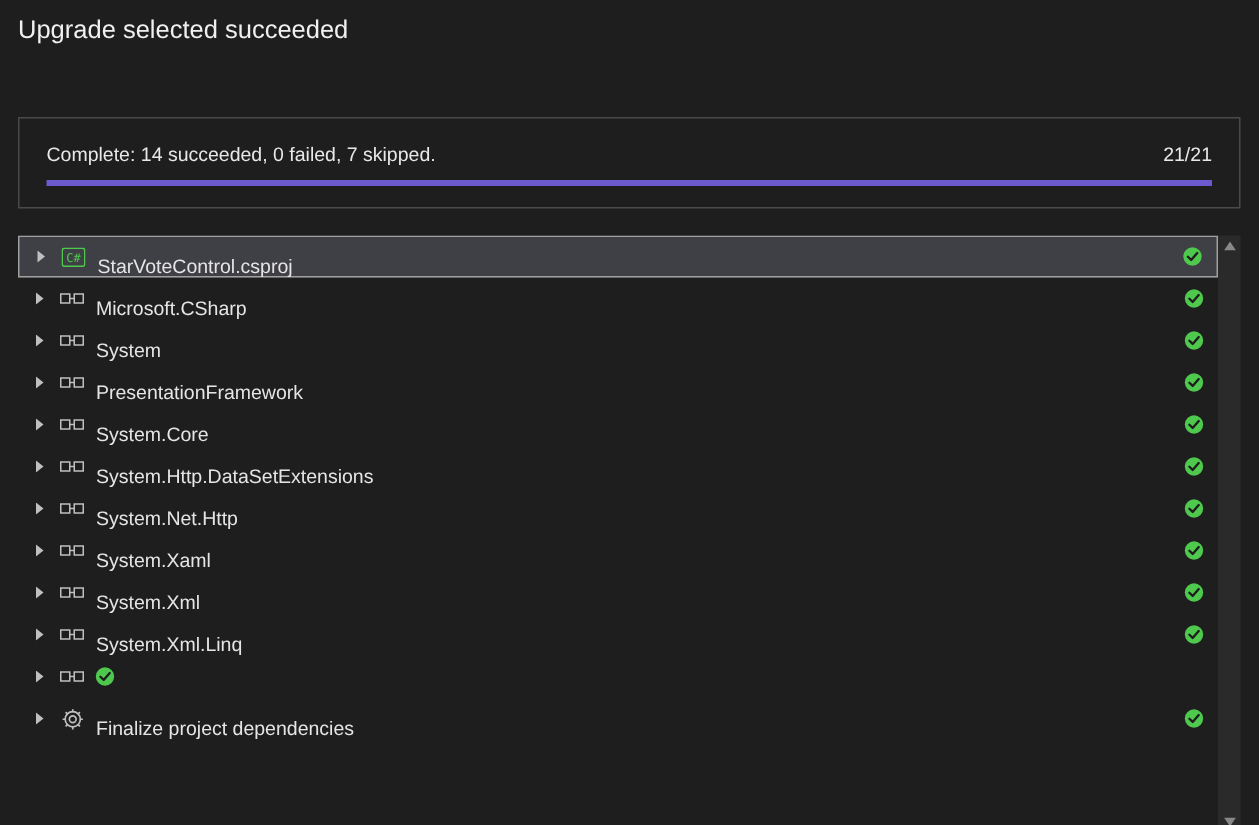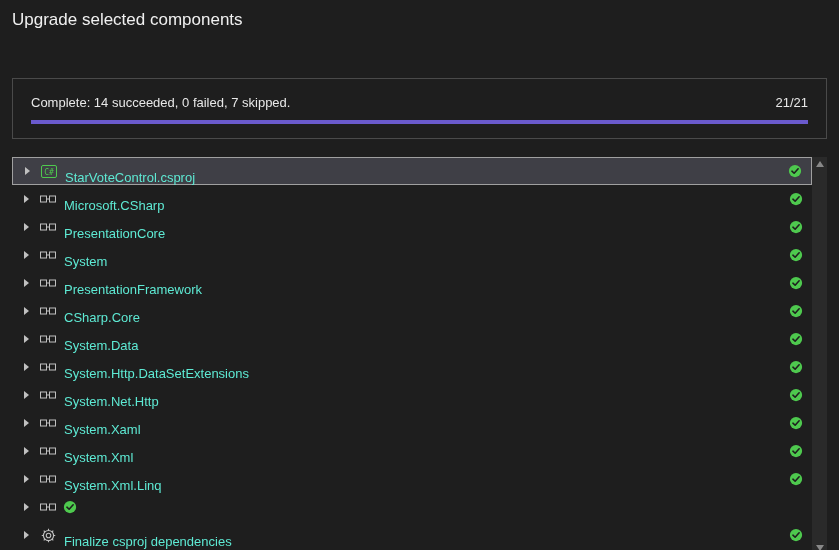--- a/index.html
+++ b/index.html
@@ -78,21 +78,21 @@
     width: 16px;
     height: 16px;
     display: flex;
     align-items: center;
     justify-content: center;
     flex-shrink: 0;
     margin-left: 2px;
   }
   .label {
     flex: 1;
-    color: #5eead4;
+    color: #e5e5e5;
     white-space: nowrap;
     overflow: hidden;
     text-overflow: ellipsis;
     padding-left: 2px;
     margin-top: 12px;
   }
   .status-icon {
     width: 16px;
     height: 16px;
     flex-shrink: 0;
@@ -113,21 +113,21 @@
     align-items: center;
     justify-content: center;
     color: #888;
   }
   .scroll-arrow.up { top: 0; }
   .scroll-arrow.down { bottom: 0; }
 </style>
 </head>
 <body>
 
-<div class="title">Upgrade selected components</div>
+<div class="title">Upgrade selected succeeded</div>
 
 <div class="status-box">
   <div class="status-row">
     <span class="status-text">Complete: 14 succeeded, 0 failed, 7 skipped.</span>
     <span class="count-text">21/21</span>
   </div>
   <div class="progress-track">
     <div class="progress-fill"></div>
   </div>
 </div>
@@ -181,41 +181,20 @@
             <path d="M1 0 L6 4 L1 8 Z" fill="#c0c0c0"></path>
           </svg>
         </span>
         <span class="type-icon">
           <svg width="16" height="12" viewBox="0 0 16 12">
             <rect x="0.5" y="3" width="6" height="6" fill="none" stroke="#c0c0c0" stroke-width="1"></rect>
             <rect x="9.5" y="3" width="6" height="6" fill="none" stroke="#c0c0c0" stroke-width="1"></rect>
             <line x1="6.5" y1="6" x2="9.5" y2="6" stroke="#c0c0c0" stroke-width="1"></line>
           </svg>
         </span>
-        <span class="label">PresentationCore</span>
-        <span class="status-icon">
-          <svg width="14" height="14" viewBox="0 0 16 16">
-            <circle cx="8" cy="8" r="7" fill="#4EC94E"></circle>
-            <path d="M4.5 8.2 L7 10.6 L11.6 5.4" stroke="#1e1e1e" stroke-width="1.8" fill="none" stroke-linecap="round" stroke-linejoin="round"></path>
-          </svg>
-        </span>
-      </div>
-      <div class="row">
-        <span class="expander">
-          <svg width="8" height="8" viewBox="0 0 8 8">
-            <path d="M1 0 L6 4 L1 8 Z" fill="#c0c0c0"></path>
-          </svg>
-        </span>
-        <span class="type-icon">
-          <svg width="16" height="12" viewBox="0 0 16 12">
-            <rect x="0.5" y="3" width="6" height="6" fill="none" stroke="#c0c0c0" stroke-width="1"></rect>
-            <rect x="9.5" y="3" width="6" height="6" fill="none" stroke="#c0c0c0" stroke-width="1"></rect>
-            <line x1="6.5" y1="6" x2="9.5" y2="6" stroke="#c0c0c0" stroke-width="1"></line>
-          </svg>
-        </span>
         <span class="label">System</span>
         <span class="status-icon">
           <svg width="14" height="14" viewBox="0 0 16 16">
             <circle cx="8" cy="8" r="7" fill="#4EC94E"></circle>
             <path d="M4.5 8.2 L7 10.6 L11.6 5.4" stroke="#1e1e1e" stroke-width="1.8" fill="none" stroke-linecap="round" stroke-linejoin="round"></path>
           </svg>
         </span>
       </div>
       <div class="row">
         <span class="expander">
@@ -244,42 +223,21 @@
             <path d="M1 0 L6 4 L1 8 Z" fill="#c0c0c0"></path>
           </svg>
         </span>
         <span class="type-icon">
           <svg width="16" height="12" viewBox="0 0 16 12">
             <rect x="0.5" y="3" width="6" height="6" fill="none" stroke="#c0c0c0" stroke-width="1"></rect>
             <rect x="9.5" y="3" width="6" height="6" fill="none" stroke="#c0c0c0" stroke-width="1"></rect>
             <line x1="6.5" y1="6" x2="9.5" y2="6" stroke="#c0c0c0" stroke-width="1"></line>
           </svg>
         </span>
-        <span class="label">CSharp.Core</span>
-        <span class="status-icon">
-          <svg width="14" height="14" viewBox="0 0 16 16">
-            <circle cx="8" cy="8" r="7" fill="#4EC94E"></circle>
-            <path d="M4.5 8.2 L7 10.6 L11.6 5.4" stroke="#1e1e1e" stroke-width="1.8" fill="none" stroke-linecap="round" stroke-linejoin="round"></path>
-          </svg>
-        </span>
-      </div>
-      <div class="row">
-        <span class="expander">
-          <svg width="8" height="8" viewBox="0 0 8 8">
-            <path d="M1 0 L6 4 L1 8 Z" fill="#c0c0c0"></path>
-          </svg>
-        </span>
-        <span class="type-icon">
-          <svg width="16" height="12" viewBox="0 0 16 12">
-            <rect x="0.5" y="3" width="6" height="6" fill="none" stroke="#c0c0c0" stroke-width="1"></rect>
-            <rect x="9.5" y="3" width="6" height="6" fill="none" stroke="#c0c0c0" stroke-width="1"></rect>
-            <line x1="6.5" y1="6" x2="9.5" y2="6" stroke="#c0c0c0" stroke-width="1"></line>
-          </svg>
-        </span>
-        <span class="label">System.Data</span>
+        <span class="label">System.Core</span>
         <span class="status-icon">
           <svg width="14" height="14" viewBox="0 0 16 16">
             <circle cx="8" cy="8" r="7" fill="#4EC94E"></circle>
             <path d="M4.5 8.2 L7 10.6 L11.6 5.4" stroke="#1e1e1e" stroke-width="1.8" fill="none" stroke-linecap="round" stroke-linejoin="round"></path>
           </svg>
         </span>
       </div>
       <div class="row">
         <span class="expander">
           <svg width="8" height="8" viewBox="0 0 8 8">
@@ -420,21 +378,21 @@
               <line x1="8" y1="13" x2="8" y2="15.2"></line>
               <line x1="0.8" y1="8" x2="3" y2="8"></line>
               <line x1="13" y1="8" x2="15.2" y2="8"></line>
               <line x1="2.9" y1="2.9" x2="4.5" y2="4.5"></line>
               <line x1="11.5" y1="11.5" x2="13.1" y2="13.1"></line>
               <line x1="2.9" y1="13.1" x2="4.5" y2="11.5"></line>
               <line x1="11.5" y1="4.5" x2="13.1" y2="2.9"></line>
             </g>
           </svg>
         </span>
-        <span class="label">Finalize csproj dependencies</span>
+        <span class="label">Finalize project dependencies</span>
         <span class="status-icon">
           <svg width="14" height="14" viewBox="0 0 16 16">
             <circle cx="8" cy="8" r="7" fill="#4EC94E"></circle>
             <path d="M4.5 8.2 L7 10.6 L11.6 5.4" stroke="#1e1e1e" stroke-width="1.8" fill="none" stroke-linecap="round" stroke-linejoin="round"></path>
           </svg>
         </span>
       </div>
     </div>
   <div class="scrollbar">
     <div class="scroll-arrow up">

